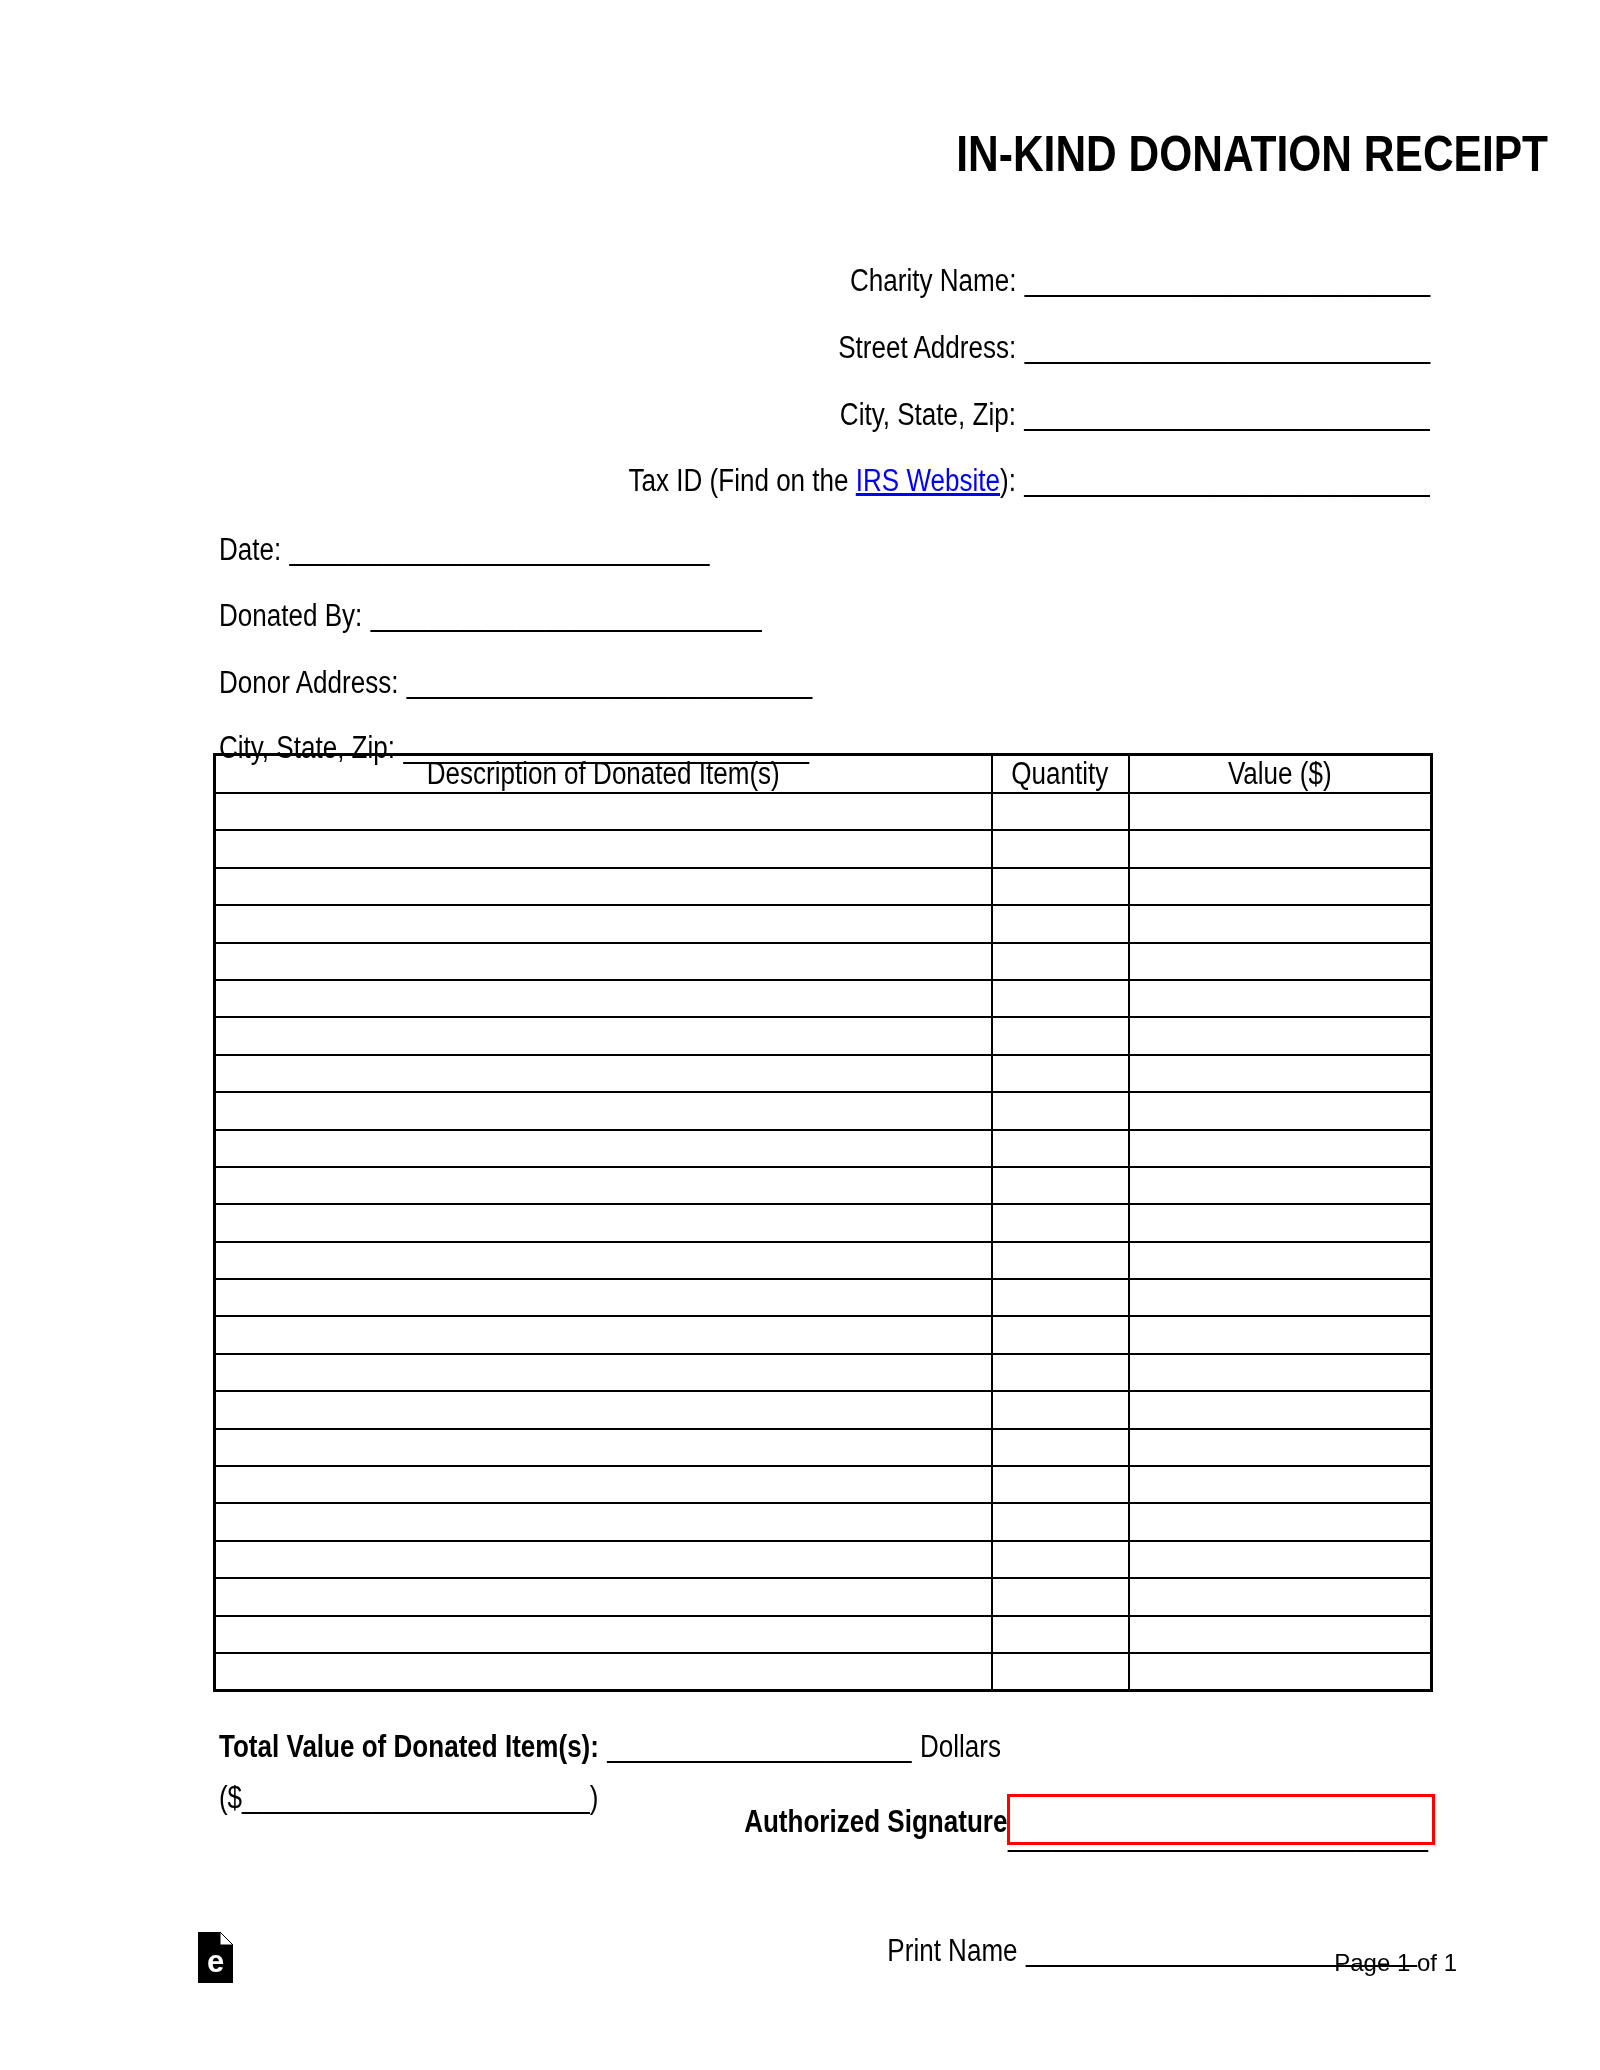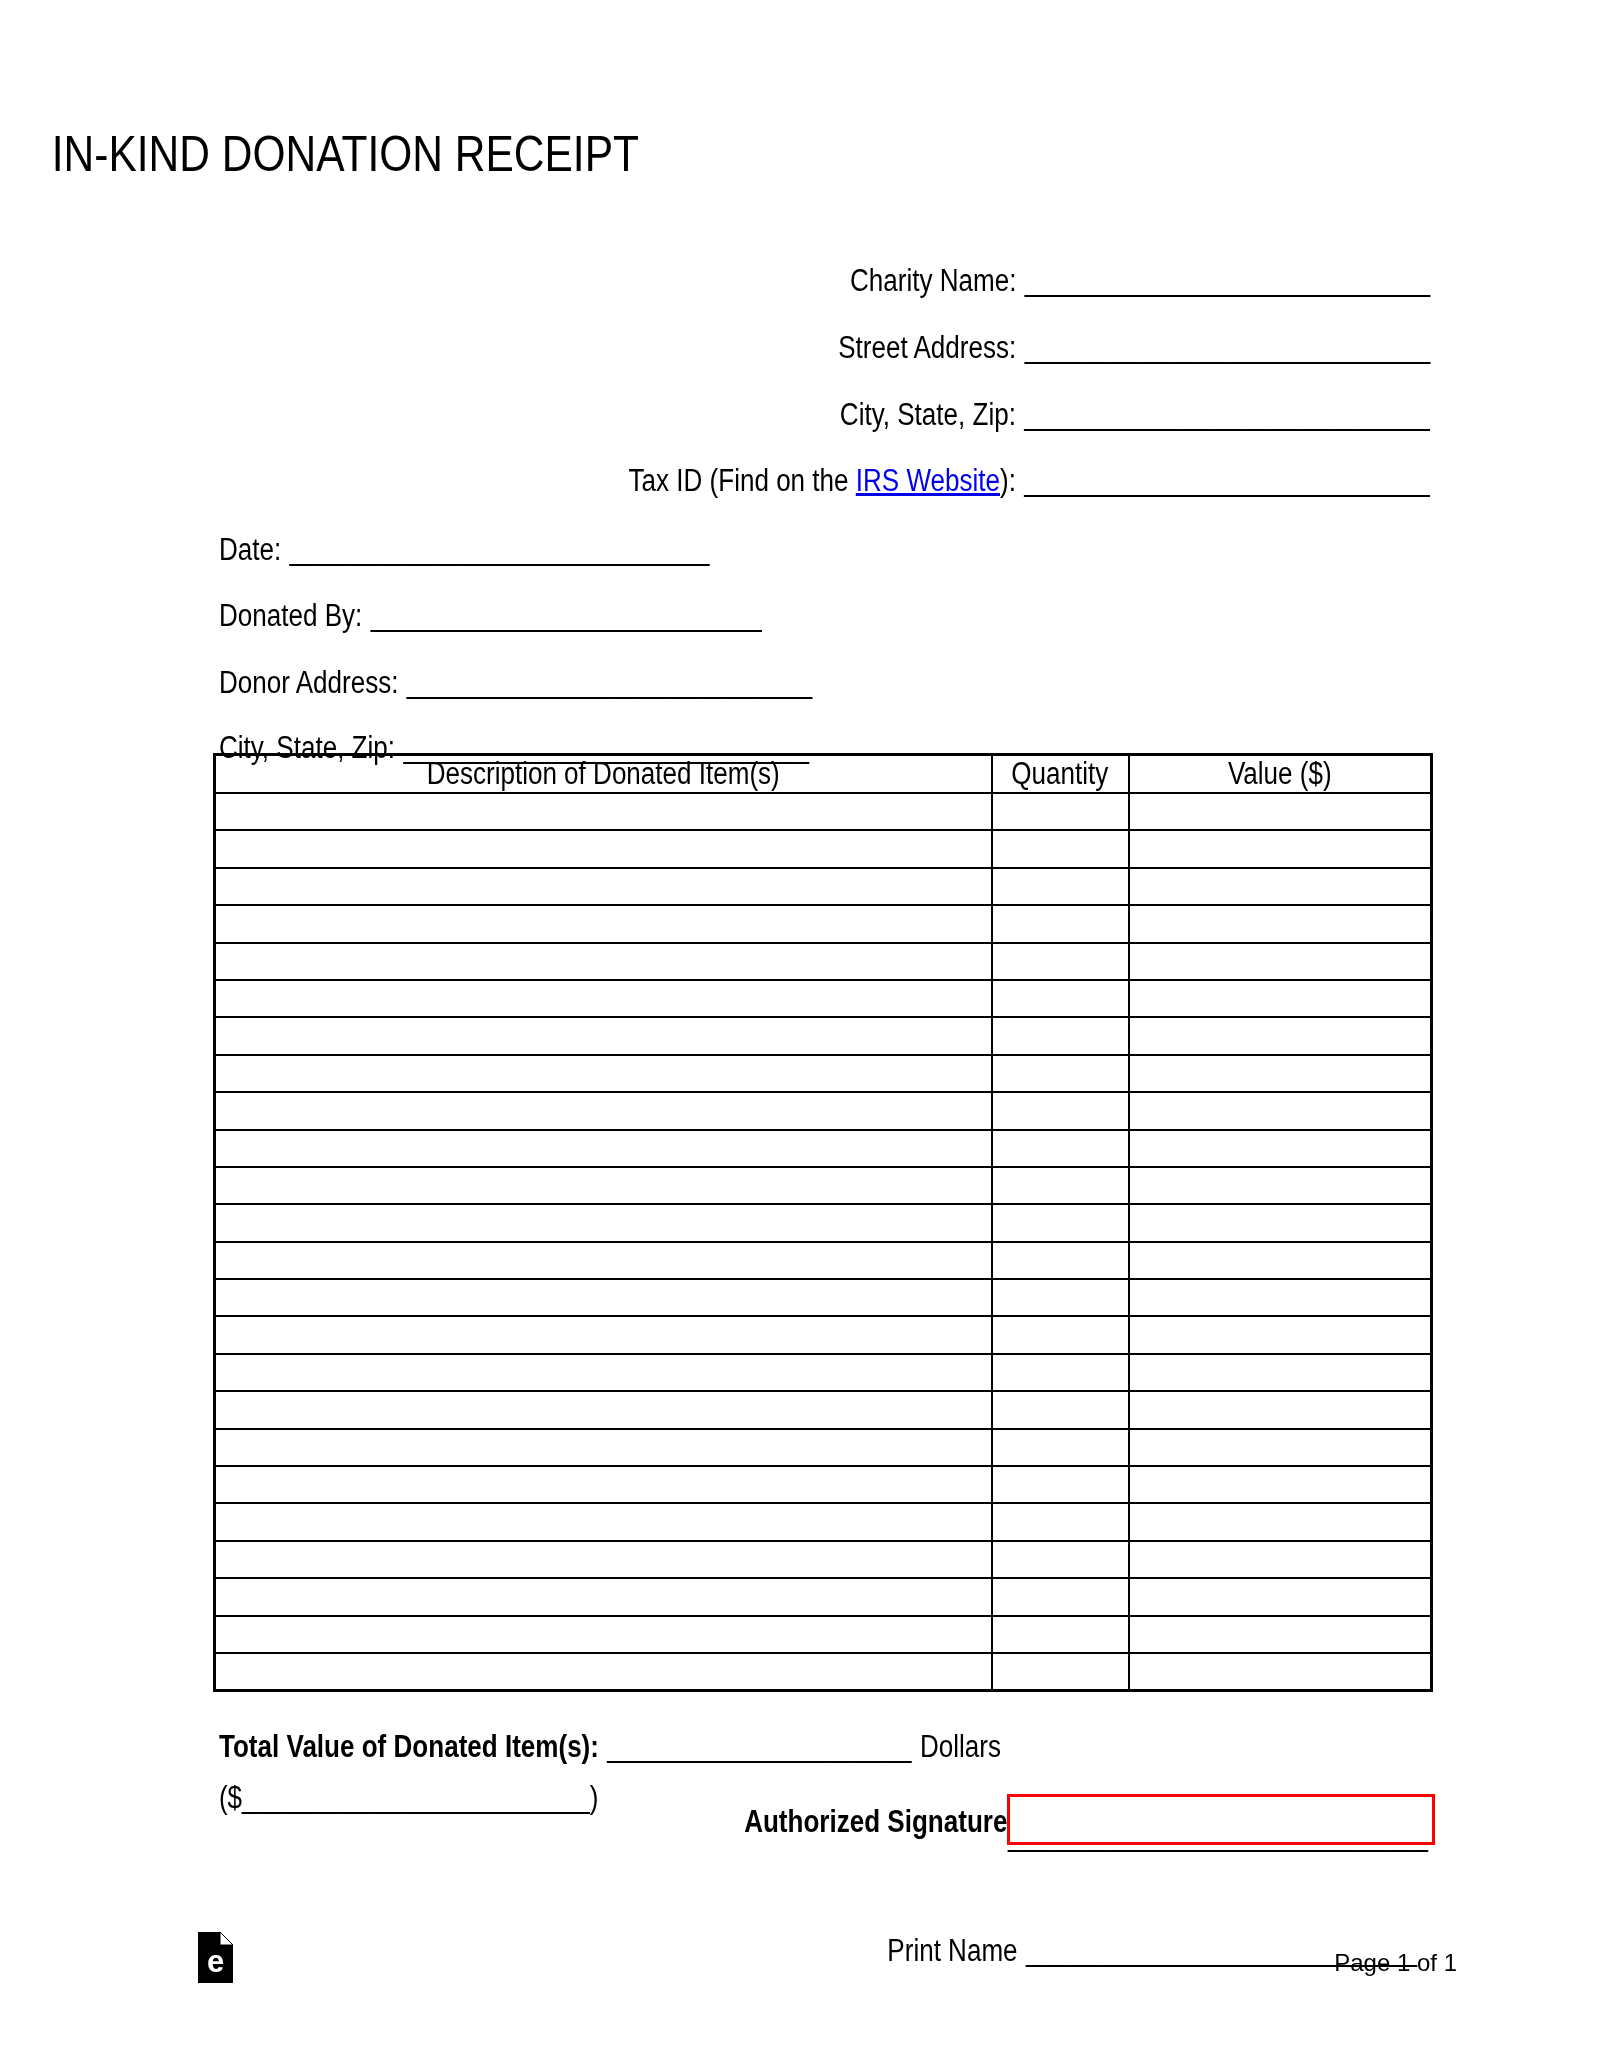--- a/index.html
+++ b/index.html
@@ -9,22 +9,22 @@
   }
   .fline {
     position:absolute; font-size:31px; line-height:36px; white-space:pre;
   }
   
   .cL { transform:scaleX(0.84); transform-origin:0 50%; }
   .cR { transform:scaleX(0.84); transform-origin:100% 50%; }
   .bold { font-weight:bold; }
   .line-gap { margin-left:10px; }
   .title {
-    position:absolute; top:126px; left:0; width:100%; text-align:left;
-    font-size:50px; line-height:56px; font-weight:normal;
+    position:absolute; top:126px; left:0; width:100%; text-align:right;
+    font-size:50px; line-height:56px; font-weight:bold;
   }
   .title > span { display:inline-block; transform:scaleX(0.85); transform-origin:50% 50%; }
   a.irs-link, .irs-link { color:#0000EE; text-decoration:underline; cursor:pointer; }
   table.donation {
     position:absolute; left:213px; top:753px; width:1217px;
     border-collapse:collapse; table-layout:fixed; border:3px solid #000;padding-left:40px;
   }
   table.donation th, table.donation td { border:2px solid #000; padding:0; }
   table.donation th {
     height:36px; font-weight:normal; font-size:31px; text-align:center; vertical-align:middle;

